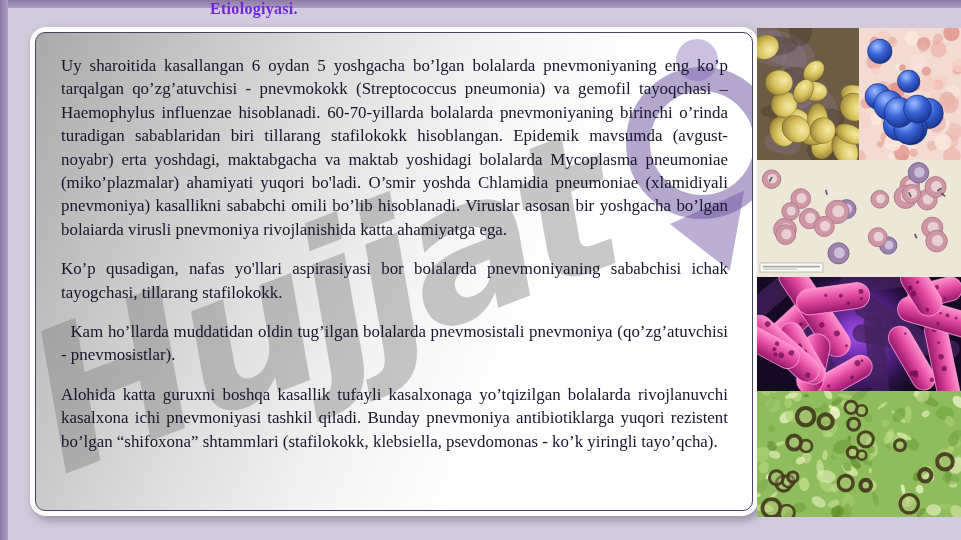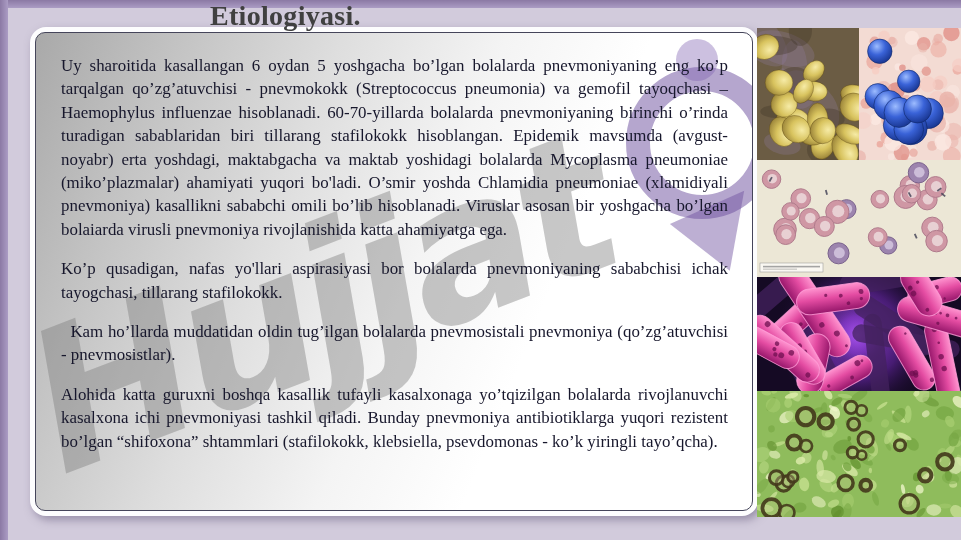--- a/index.html
+++ b/index.html
@@ -4,21 +4,21 @@
 <style>
   html,body{margin:0;padding:0;background:#d2cbdc;}
   .slide{position:relative;width:961px;height:540px;background:#d2cbdc;overflow:hidden;
          font-family:"Liberation Serif","DejaVu Serif",serif;}
   .border-top{position:absolute;top:0;left:0;width:961px;height:8px;
               background:linear-gradient(180deg,#8b79a4,#a violet);} 
   .border-top{background:linear-gradient(180deg,#8b79a4,#ab9cc4);z-index:6;}
   .border-left{position:absolute;top:0;left:0;width:8px;height:540px;
                background:linear-gradient(90deg,#8b79a4,#ab9cc4);z-index:6;}
   .slide-title{position:absolute;top:0;left:210px;z-index:7;
-               font-size:28px;font-weight:700;color:#404040;letter-spacing:.3px;text-align:center;}
+               font-size:16px;font-weight:700;color:#6d28d9;letter-spacing:.3px;text-align:center;}
   .panel{position:absolute;left:30px;top:27px;width:728px;height:489px;
          background:#fdfdfe;border-radius:16px;padding:5px;box-sizing:border-box;
          box-shadow:3px 4px 8px rgba(96,85,120,.5);}
   .panel-inner{position:relative;width:100%;height:100%;box-sizing:border-box;
                border:1.5px solid #45455a;border-radius:10px;overflow:hidden;
                background:linear-gradient(112deg,#a9a9a9 0%,#c3c3c3 16%,#dedede 34%,#f4f4f4 52%,#ffffff 68%);}
   .watermark{position:absolute;left:-18px;top:158px;z-index:1;
              font-family:"DejaVu Sans","Liberation Sans",sans-serif;
              font-size:195px;font-weight:700;font-style:italic;letter-spacing:-10px;
              color:rgba(125,125,125,.42);transform:rotate(-21deg);white-space:nowrap;

